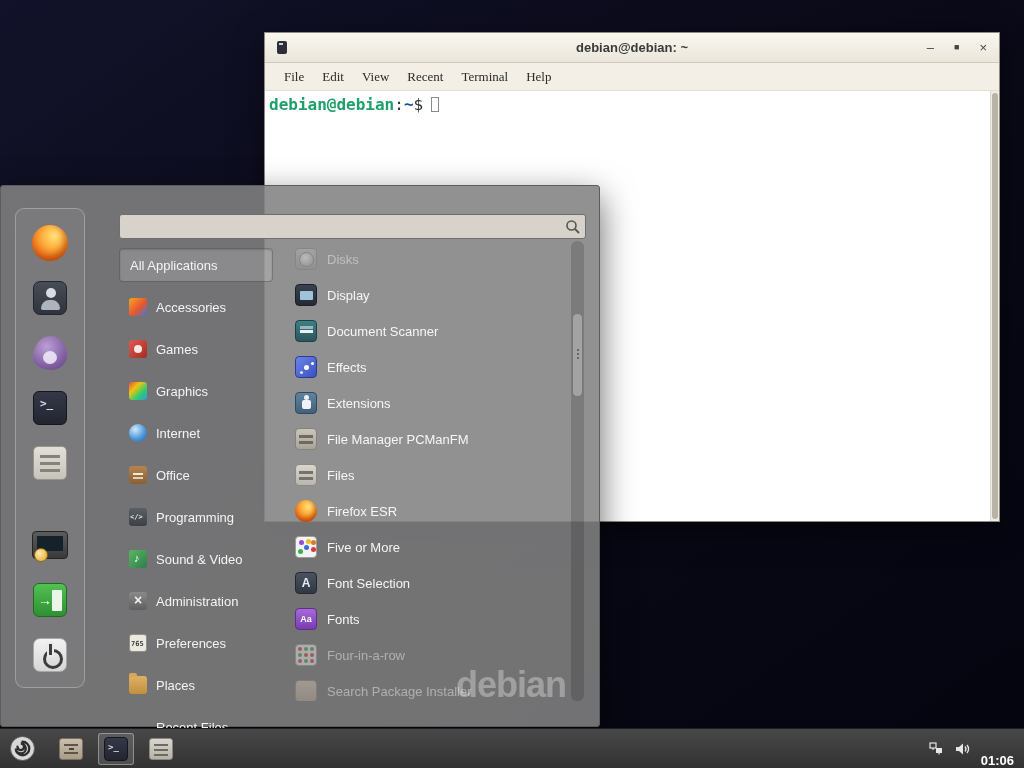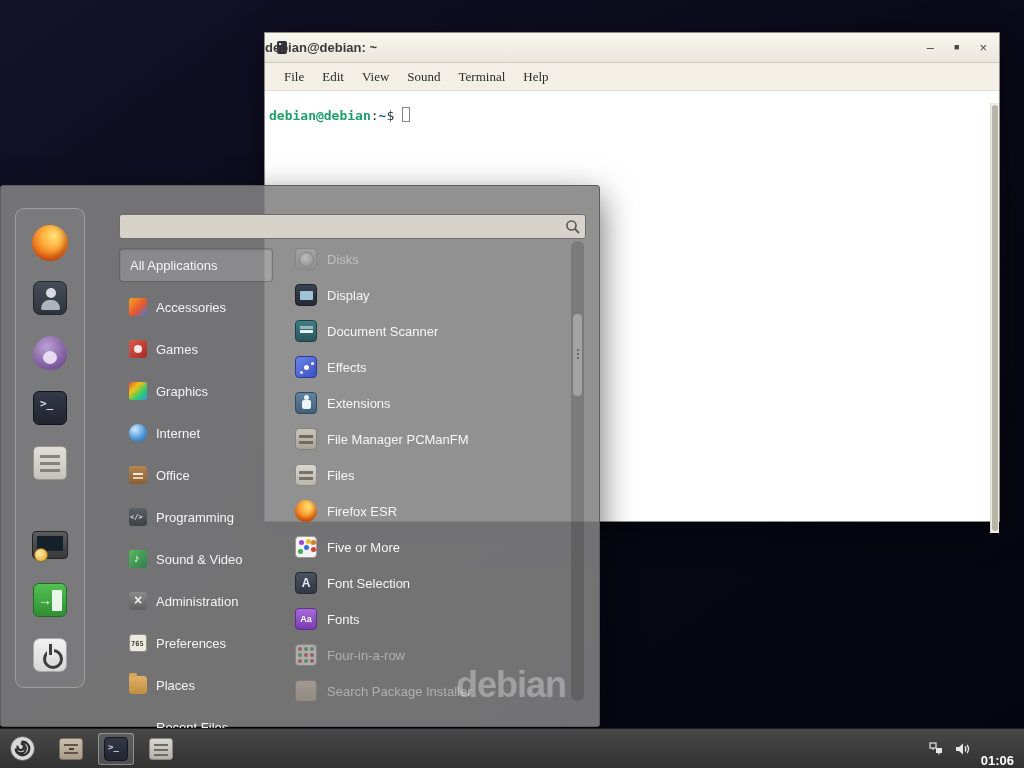--- a/index.html
+++ b/index.html
@@ -7,28 +7,28 @@
   body { font-family:"Liberation Sans", sans-serif; position:relative;
          background:linear-gradient(145deg,#12122a 0%, #0a0a18 45%, #050510 100%); }
 
   
   .terminal-window { position:absolute; left:264px; top:32px; width:736px; height:490px;
       background:#ffffff; border:1px solid #8f8b81; box-shadow:0 8px 26px rgba(0,0,0,.55); z-index:2; }
   .titlebar { height:30px; background:linear-gradient(#faf7ef,#eae6dc); border-bottom:1px solid #cfcabe;
       display:flex; align-items:center; position:relative; padding:0 12px; }
   .win-icon { width:10px; height:13px; background:#2c2f3a; border-radius:2px; position:relative; }
   .win-icon::after { content:""; position:absolute; left:2px; top:2px; width:4px; height:2px; background:#cfd4df; }
-  .titlebar .title { position:absolute; left:0; right:0; text-align:left; font-size:13px; font-weight:bold; color:#3a3a3a; }
+  .titlebar .title { position:absolute; left:0; right:0; text-align:center; font-size:13px; font-weight:bold; color:#3a3a3a; }
   .win-controls { margin-left:auto; display:flex; gap:20px; z-index:1; }
   .wbtn { font-size:13px; color:#444; line-height:1; cursor:pointer; }
   .wbtn.maxi { font-size:9px; padding-top:2px; }
   .menubar { height:28px; background:#f3efe6; border-bottom:1px solid #e2ded3; display:flex; align-items:center; padding-left:10px;font-family:Liberation Serif, serif; }
   .menubar .mitem { padding:0 9px; font-size:13px; color:#2b2b2b; cursor:default; }
   .term-body { position:relative; height:430px; font-family:"DejaVu Sans Mono", monospace;
-      font-size:13px; padding:4px 14px 4px 4px; white-space:nowrap;margin-top:12px; }
+      font-size:16px; padding:4px 14px 4px 4px; white-space:nowrap; }
   .p-user { color:#1fa06a; font-weight:bold; }
   .p-colon, .p-dollar { color:#2e3436; }
   .p-path { color:#1a4f9c; font-weight:bold; }
   .term-cursor { display:inline-block; width:8px; height:15px; border:1px solid #8a8a8a; margin-left:8px; vertical-align:-2px; }
   .term-scrollbar { position:absolute; right:0; top:0; bottom:0; width:9px; background:#efece4; border-left:1px solid #dcd8cd; }
   .term-thumb { position:absolute; left:1px; right:1px; top:2px; bottom:2px; background:#b8b3a7; border-radius:4px; }
 
   
   .menu-panel { position:absolute; left:0; top:185px; width:600px; height:542px;
       background:rgba(130,130,130,.88); border:1px solid #5c5c5c; border-radius:3px;
@@ -179,21 +179,21 @@
       <span class="win-controls">
         <span class="wbtn">–</span>
         <span class="wbtn maxi">■</span>
         <span class="wbtn">×</span>
       </span>
     </div>
     <div class="menubar">
       <span class="mitem">File</span>
       <span class="mitem">Edit</span>
       <span class="mitem">View</span>
-      <span class="mitem">Sound</span>
+      <span class="mitem">Recent</span>
       <span class="mitem">Terminal</span>
       <span class="mitem">Help</span>
     </div>
     <div class="term-body">
       <span class="p-user">debian@debian</span><span class="p-colon">:</span><span class="p-path">~</span><span class="p-dollar">$</span><span class="term-cursor"></span>
       <div class="term-scrollbar">
         <div class="term-thumb"></div>
       </div>
     </div>
   </div>

